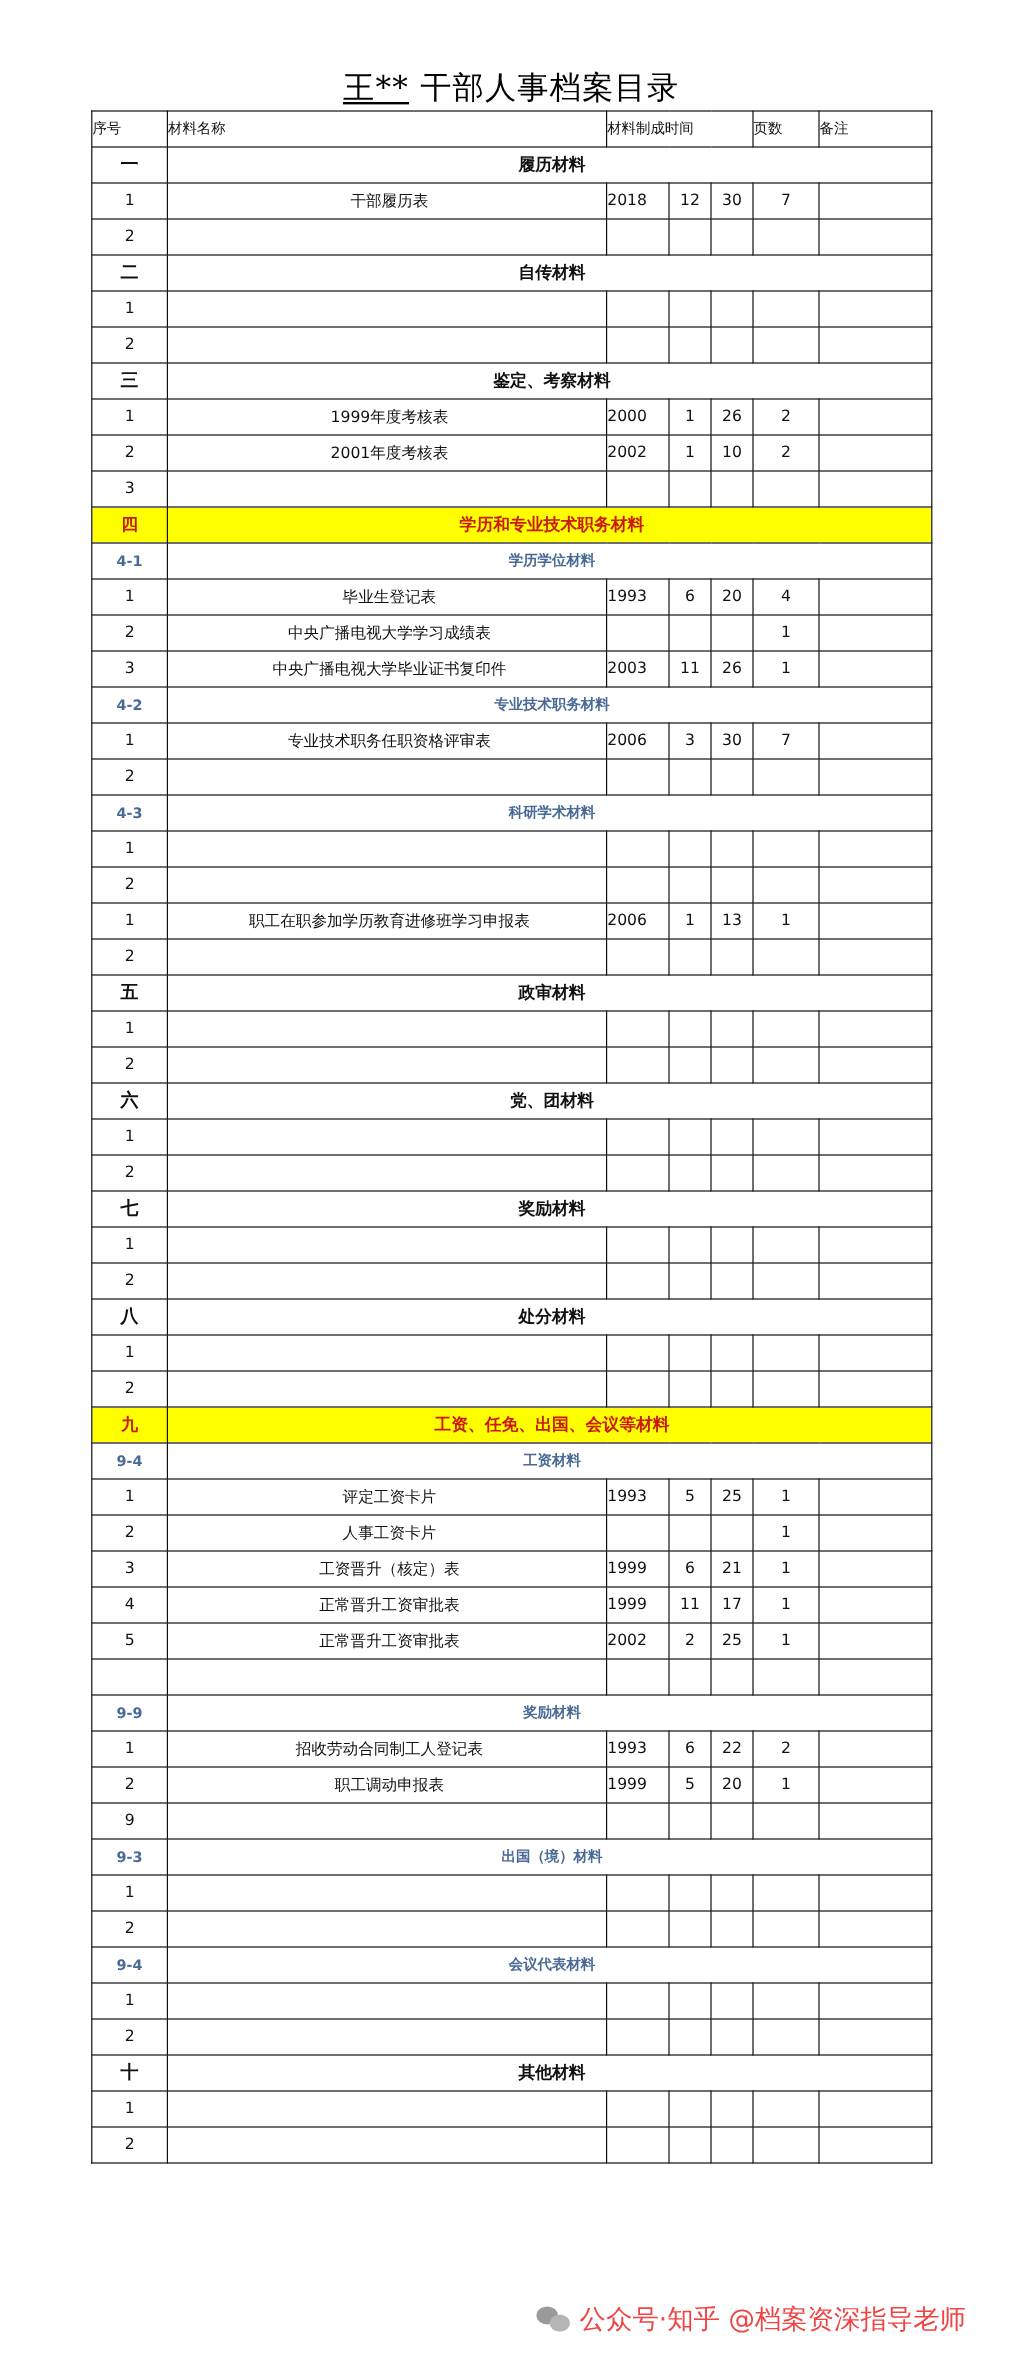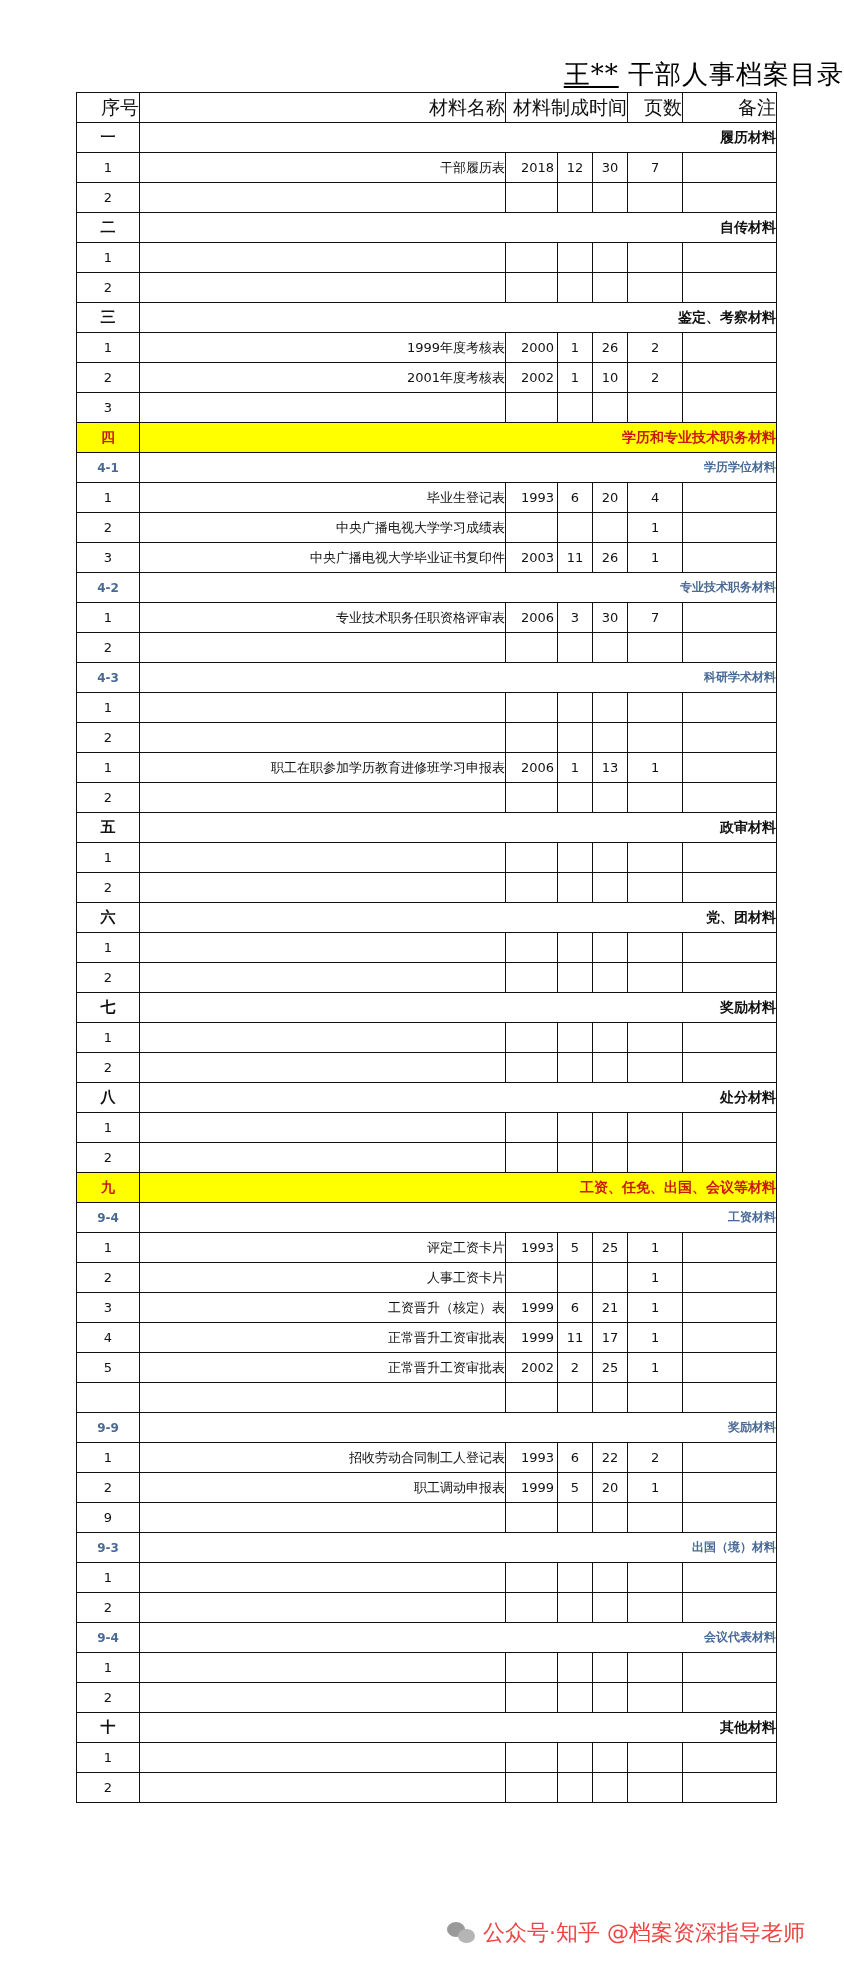--- a/index.html
+++ b/index.html
@@ -1,29 +1,29 @@
 <!DOCTYPE html>
 <html><head>
 <meta charset="utf-8">
 <style>
   html, body { margin: 0; padding: 0; background: #ffffff; }
   body { width: 844px; height: 1966px; position: relative; overflow: hidden;
          font-family: "DejaVu Sans", "Liberation Sans", sans-serif; color: #111; }
   .title { position: absolute; left: 0; width: 844px; top: 56px; height: 36px;
-           text-align: right; font-family: "DejaVu Serif", "Liberation Serif", serif;
+           text-align: center; font-family: "DejaVu Serif", "Liberation Serif", serif;
            font-size: 26px; line-height: 36px; letter-spacing: 1px; color: #000; }
   .title .name { text-decoration: underline; text-underline-offset: 3px; text-decoration-thickness: 1.5px; padding-left: 8px; }
   table { position: absolute; left: 76px; top: 92px; width: 700px;
           border-collapse: collapse; table-layout: fixed; }
   td, th { border: 1.5px solid #111; height: 29px; padding: 0; font-size: 13px;
            font-weight: normal; white-space: nowrap; overflow: hidden; }
-  th { text-align: right; font-size: 19px; }
+  th { text-align: left; font-size: 12px; }
   td.seq { text-align: center; }
-  td.name { padding-left: 4px; text-align: right; }
-  td.yr { text-align: right; padding-right: 3px; }
+  td.name { padding-left: 4px; text-align: center; }
+  td.yr { text-align: left; padding-right: 3px; }
   td.mo, td.dy, td.pg { text-align: center; }
   tr.section td { font-weight: bold; font-size: 14px; }
   tr.section td.seq { font-size: 15px; }
   tr.highlight td { background: #ffff00; color: #cc1a0a; font-weight: bold; font-size: 14px; }
   tr.sub td { color: #4a6a96; font-weight: bold; font-size: 12px; }
   .watermark { position: absolute; left: 447px; top: 1916px; height: 34px; display: flex;
                align-items: center; color: #ef4444; font-size: 22px; }
   .watermark .wx { width: 30px; height: 26px; position: relative; margin-right: 6px; }
   .watermark .wx span { position: absolute; border-radius: 50%; background: #9a9a9a; }
 </style>

